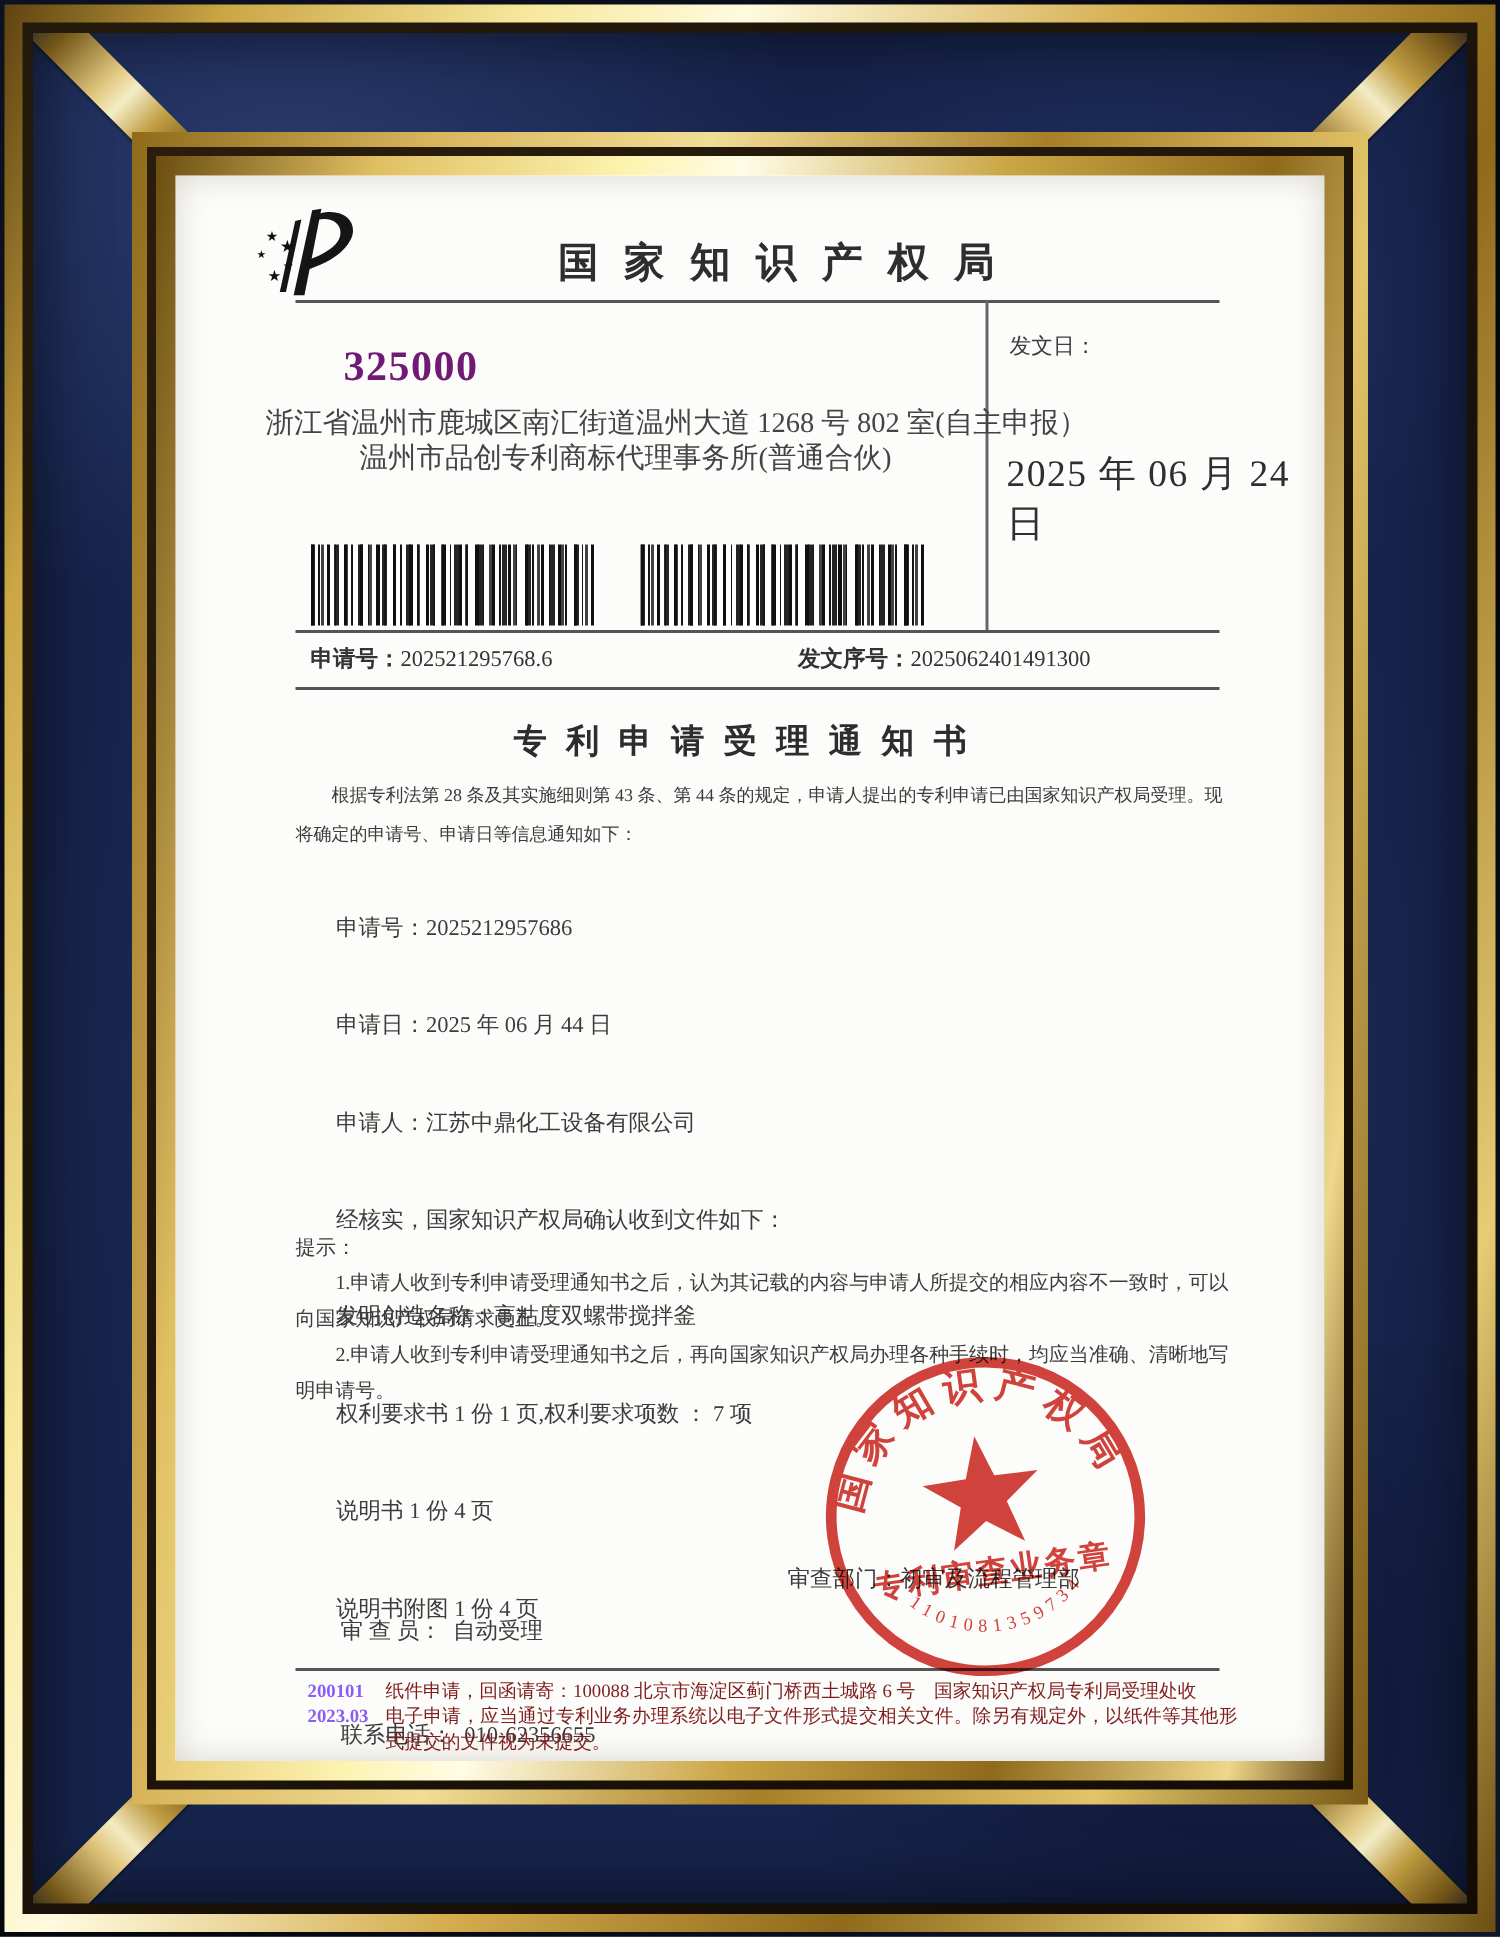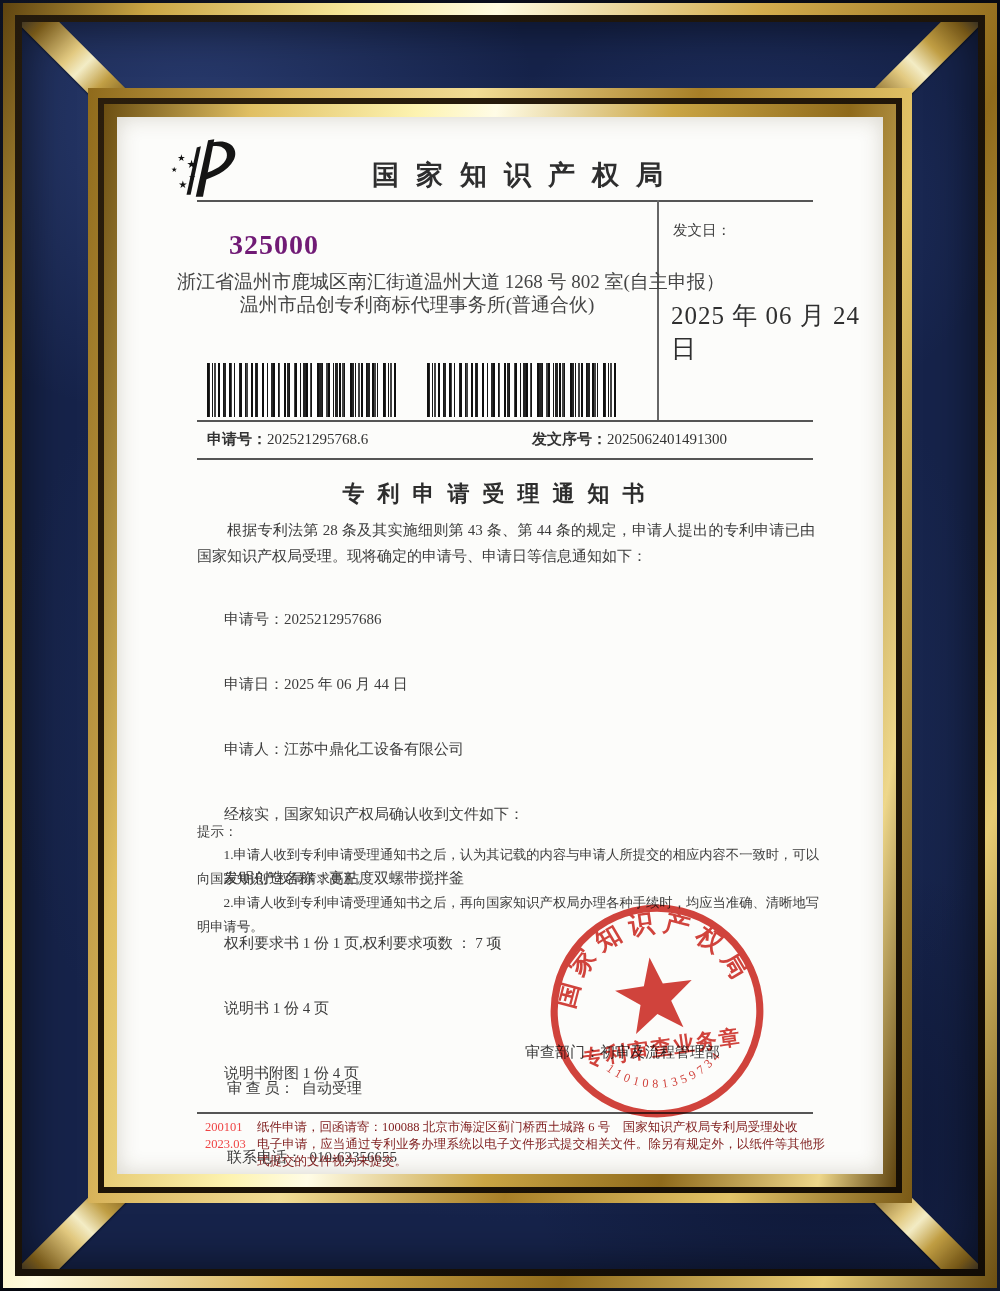--- a/index.html
+++ b/index.html
@@ -40,29 +40,29 @@
   .postal{top:112px;left:112px;font-size:28px;font-weight:600;color:#701a75;letter-spacing:1px;}
   .addr{left:60px;width:480px;text-align:center;font-size:19px;color:#444;white-space:nowrap;}
   
   .barcode{position:absolute;top:246px;height:54px;width:190px;background-color:#fff;
     background-image:
       repeating-linear-gradient(90deg,#101010 0 2px,transparent 2px 5px,#161616 5px 6px,transparent 6px 11px),
       repeating-linear-gradient(90deg,rgba(25,25,25,.95) 0 3px,transparent 3px 7px,rgba(20,20,20,.8) 7px 9px,transparent 9px 16px);}
   .idrow{top:313px;font-size:15px;color:#333;white-space:nowrap;}
   .idrow b{font-weight:600;}
   .doc-title{top:362px;left:0;width:100%;text-align:center;font-size:22px;font-weight:700;letter-spacing:13px;color:#2d2d2d;}
-  .body-para{top:400px;left:80px;width:618px;font-size:15px;line-height:26px;text-indent:2em;text-align:justify;}
+  .body-para{top:400px;left:80px;width:618px;font-size:12px;line-height:26px;text-indent:2em;text-align:justify;}
   .details{top:449px;left:107px;font-size:15px;line-height:21.6px;white-space:pre;}
   .details div{height:21.6px;}
   .hint-label{top:706px;left:80px;font-size:13.5px;}
   .hint{left:80px;width:622px;font-size:13.3px;line-height:24px;text-indent:2em;text-align:justify;}
   .examiner-block{top:914px;left:110px;font-size:15px;line-height:23px;white-space:pre;}
   .dept{top:926px;left:408px;font-size:15px;white-space:nowrap;}
   .stamp{top:782px;left:428px;width:224px;height:224px;opacity:.9;mix-blend-mode:multiply;z-index:3;}
-  .footer-codes{top:1002px;left:88px;font-size:12.5px;line-height:17px;color:#ef4444;}
+  .footer-codes{top:1002px;left:88px;font-size:12.5px;line-height:17px;color:#8b5cf6;font-weight:bold;}
   .footer-text{top:1002px;left:140px;width:568px;font-size:12.5px;line-height:17px;color:#7f1d1d;text-align:justify;}
 </style>
 </head>
 <body>
 
 <div class="scene">
   <div class="f0">
     <div class="f1">
       <div class="f2">
         <div class="f3">

